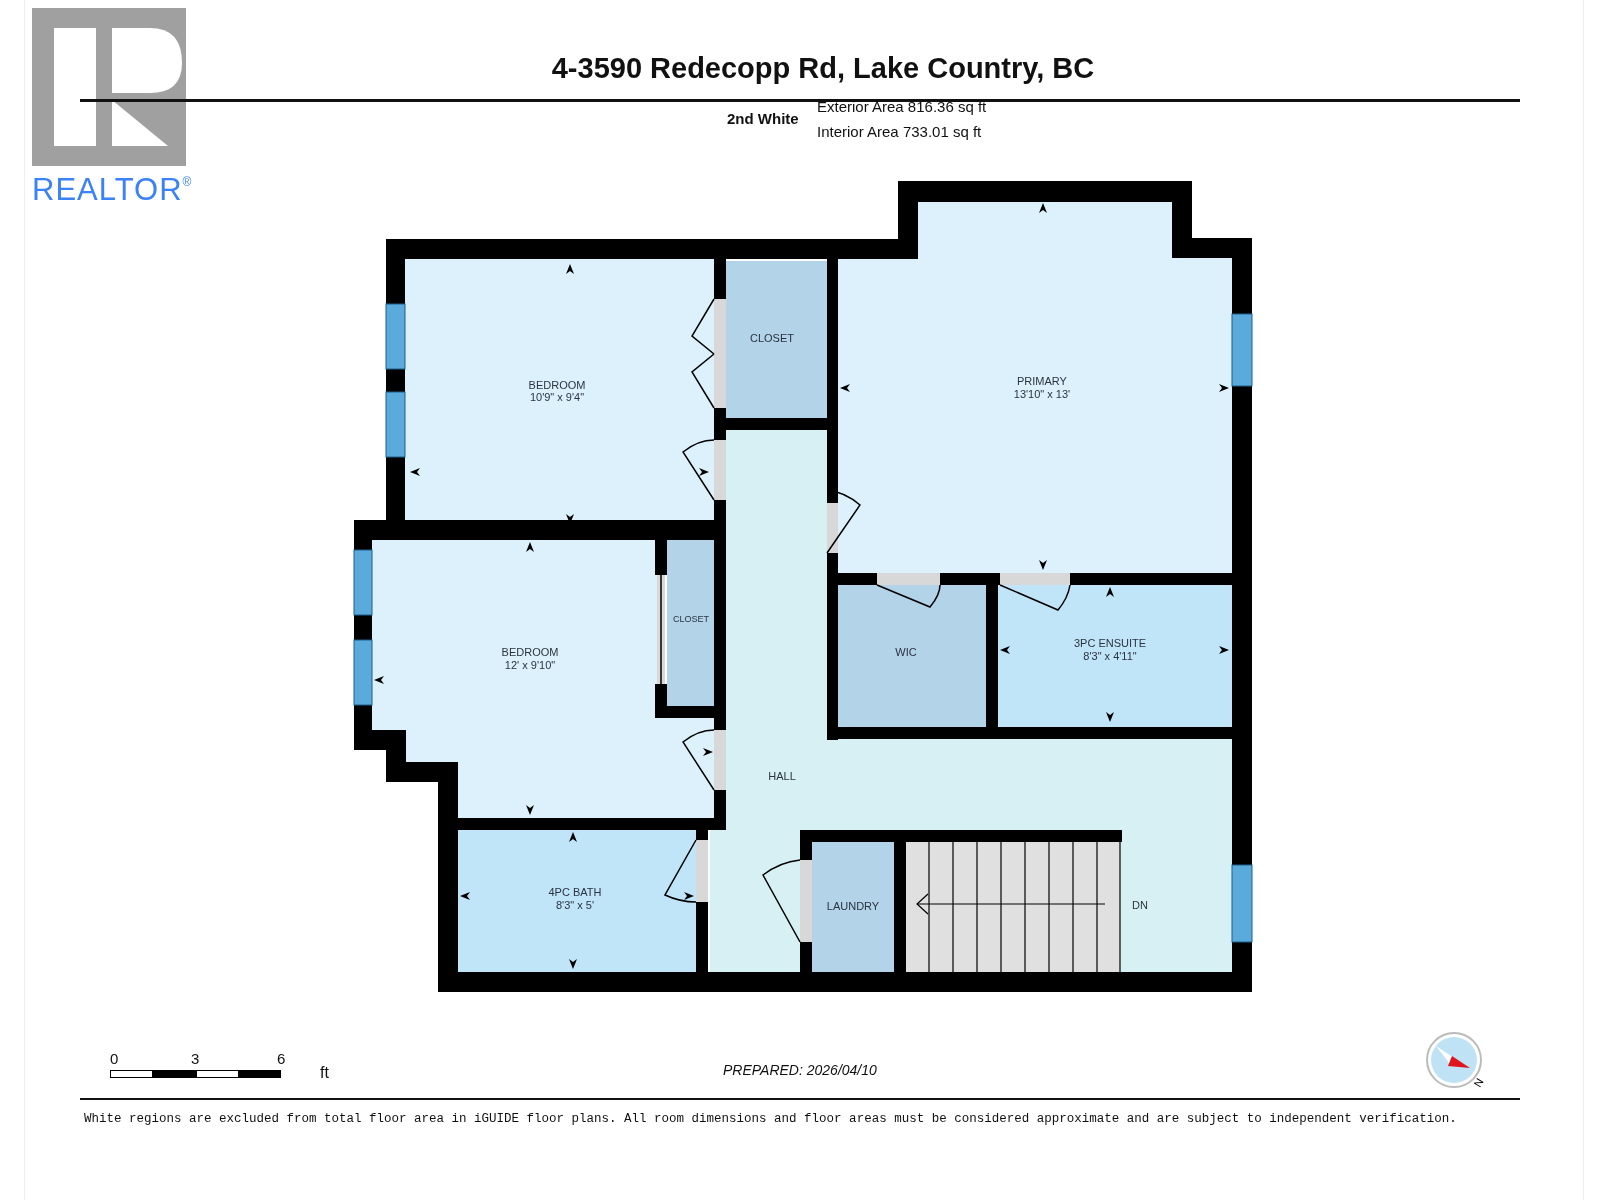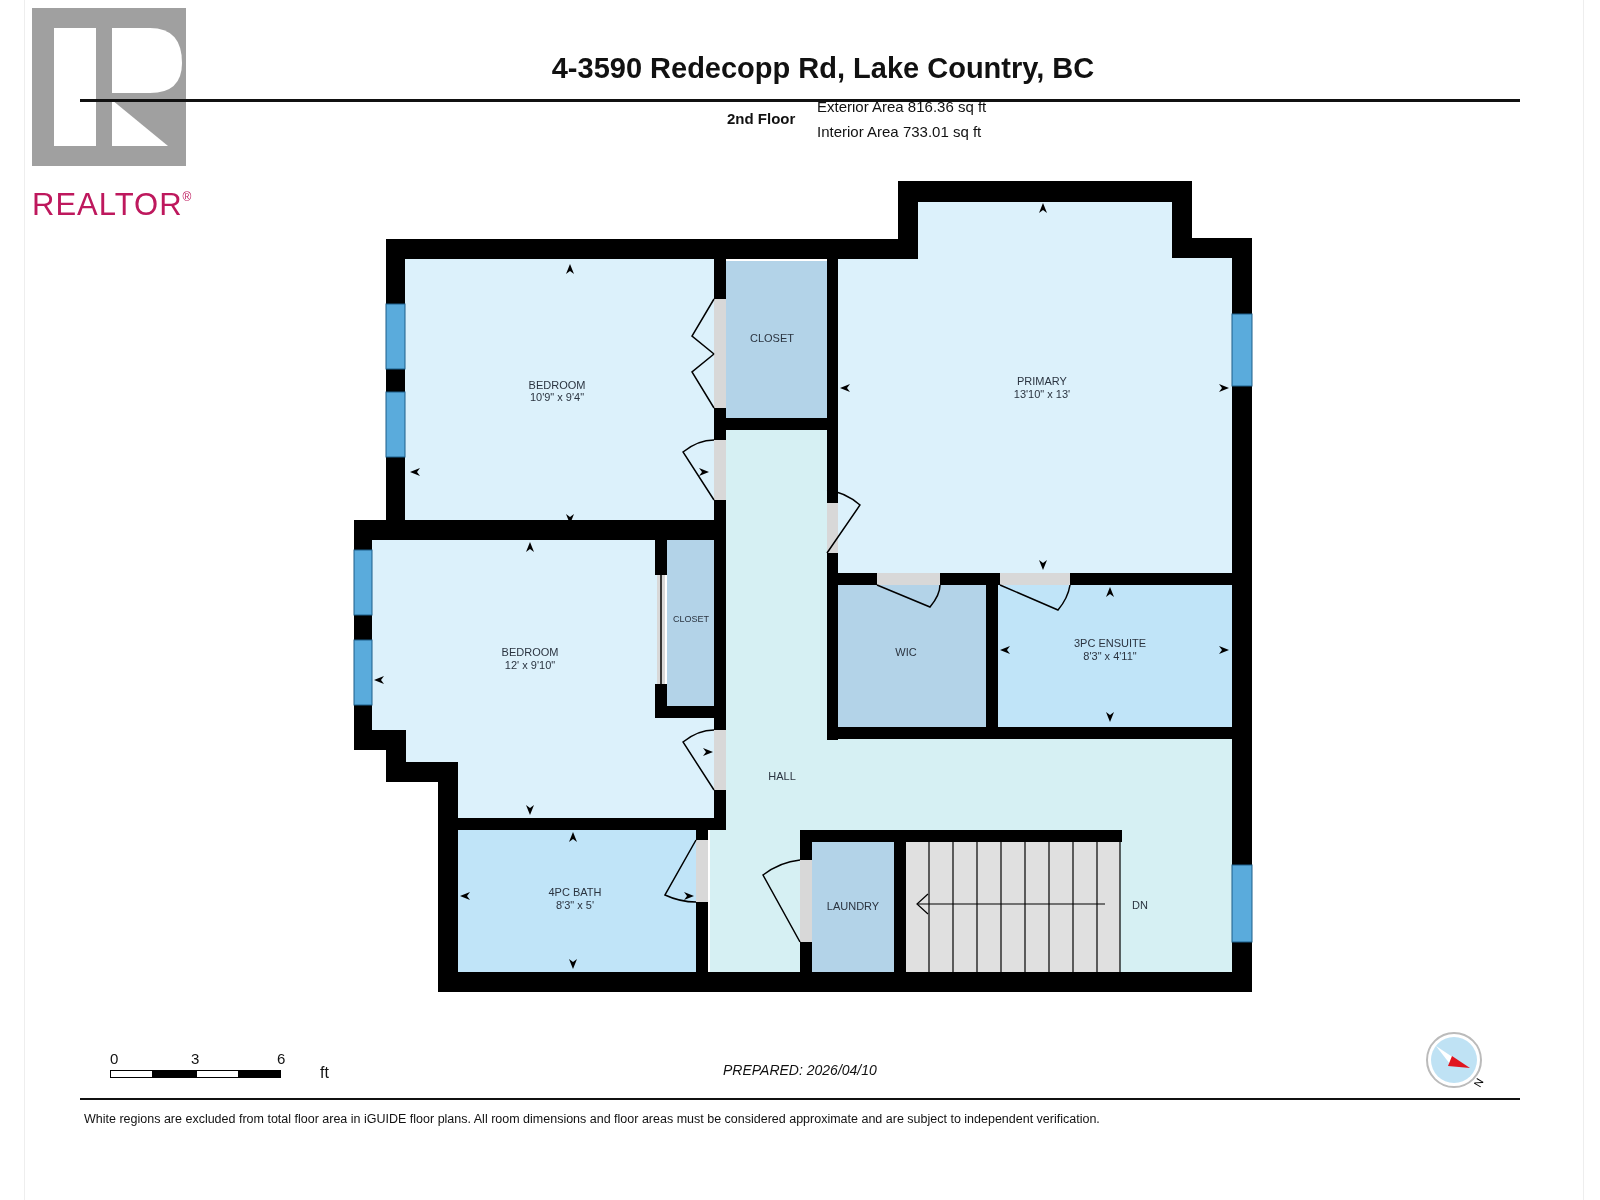--- a/index.html
+++ b/index.html
@@ -1,53 +1,53 @@
 <!DOCTYPE html>
 <html><head>
   <meta charset="utf-8">
   <style>
     html, body { margin: 0; padding: 0; background: #ffffff; }
     body { width: 1600px; height: 1200px; position: relative; overflow: hidden; font-family: "Liberation Sans", sans-serif; color: #111; }
     .page-border { position: absolute; left: 24px; top: 0; width: 1560px; height: 1200px; border-left: 1px solid #eee; border-right: 1px solid #eee; box-sizing: border-box; }
     .logo { position: absolute; left: 32px; top: 8px; width: 168px; }
-    .logo-text { font-size: 31px; color: #be185d; letter-spacing: 1px; margin-top: 17px; font-family: "Liberation Sans", sans-serif; }
+    .logo-text { font-size: 31px; color: #3b82f6; letter-spacing: 1px; margin-top: 2px; font-family: "Liberation Sans", sans-serif; }
     .logo-text sup { font-size: 12px; vertical-align: 14px; }
     .title { position: absolute; left: 0; width: 1600px; top: 52px; text-align: center; font-size: 29px; font-weight: bold; padding-left: 0; }
     .title span { position: relative; left: 23px; }
     .rule { position: absolute; height: 3px; background: #111; }
     .floor-label { position: absolute; left: 727px; top: 110px; font-size: 15px; font-weight: bold; }
     .areas { position: absolute; left: 817px; top: 94px; font-size: 15px; line-height: 25px; }
     .plan { position: absolute; left: 0; top: 0; }
     .room-label { font-family: "Liberation Sans", sans-serif; font-size: 11px; fill: #2b3440; text-anchor: middle; }
     .room-label-sm { font-family: "Liberation Sans", sans-serif; font-size: 9px; fill: #2b3440; text-anchor: middle; }
     .scale-nums { position: absolute; font-size: 15px; }
     .scale-unit { position: absolute; font-size: 16px; }
     .prepared { position: absolute; left: 723px; top: 1062px; font-size: 14px; font-style: italic; }
-    .disclaimer { position: absolute; left: 84px; top: 1112px; font-size: 12.5px; }
+    .disclaimer { position: absolute; left: 84px; top: 1112px; font-size: 12.5px; font-family: Liberation Mono, monospace; }
     .compass { position: absolute; left: 1424px; top: 1030px; }
   </style>
 </head>
 <body>
 
 <div class="page-border"></div>
 
 <div class="logo">
   <svg width="154" height="158">
     <rect x="0" y="0" width="154" height="158" fill="#a0a0a0"></rect>
     <rect x="22" y="20" width="42" height="118" fill="#ffffff"></rect>
     <path d="M80 20 L118 20 Q150 20 150 55 Q150 85 118 85 L80 85 Z" fill="#ffffff"></path>
     <path d="M80 92 L80 138 L136 138 Z" fill="#ffffff"></path>
   </svg>
   <div class="logo-text"><span>REALTOR</span><sup>®</sup></div>
 </div>
 
 <div class="title"><span>4-3590 Redecopp Rd, Lake Country, BC</span></div>
 <div class="rule" style="left:80px; top:99px; width:1440px;"></div>
 
-<div class="floor-label">2nd Floor</div>
+<div class="floor-label">2nd White</div>
 <div class="areas">
   <div>Exterior Area 816.36 sq ft</div>
   <div>Interior Area 733.01 sq ft</div>
 </div>
 
 <svg class="plan" width="1600" height="1200">
 
   <g>
 
     <rect x="405" y="259" width="309" height="270" fill="#dcf1fb"></rect>

